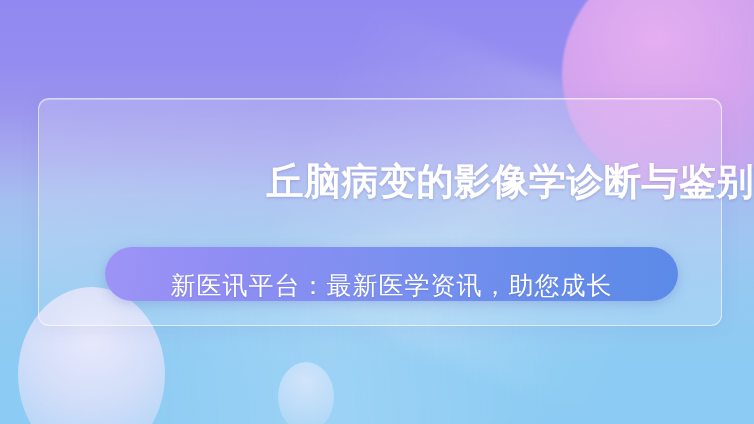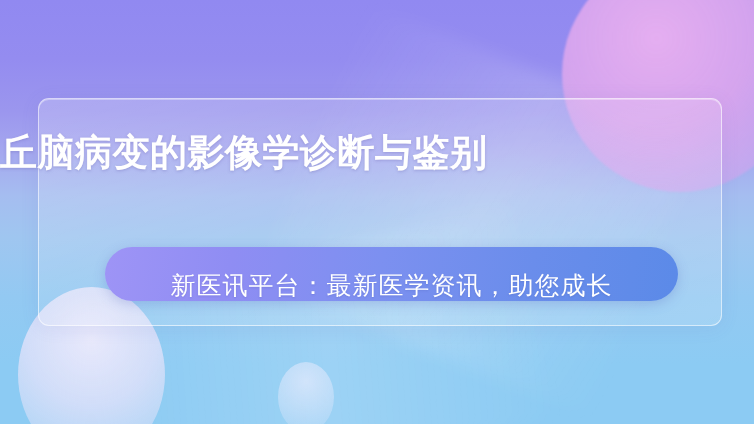--- a/index.html
+++ b/index.html
@@ -128,24 +128,24 @@
     top: 0;
     width: 754px;
     height: 424px;
     display: flex;
     flex-direction: column;
     align-items: center;
   }
 
   .title {
     position: absolute;
-    top: 132px;
+    top: 161px;
     left: 0;
     width: 754px;
-    text-align: left;
+    text-align: right;
     color: #ffffff;
     font-family: "DejaVu Sans", sans-serif;
     font-size: 37px;
     font-weight: 700;
     letter-spacing: 0.5px;
     line-height: 1.15;
     white-space: nowrap;
     text-shadow:
       0 1px 3px rgba(92,86,170,0.34),
       0 0 1px rgba(255,255,255,0.5);

